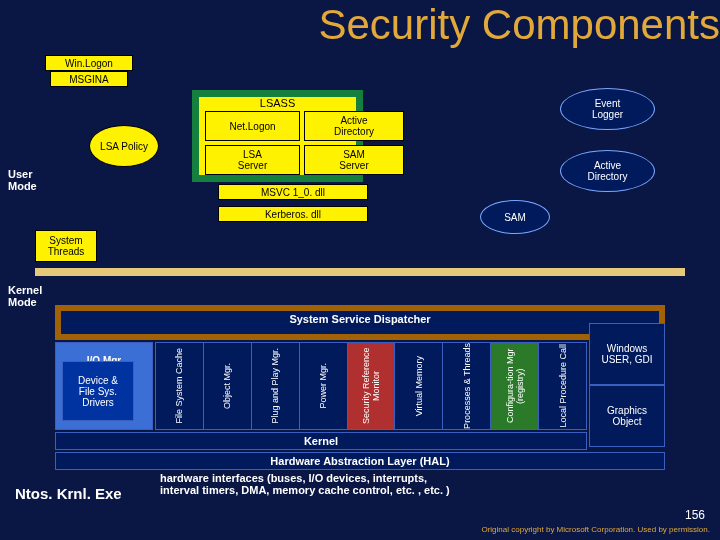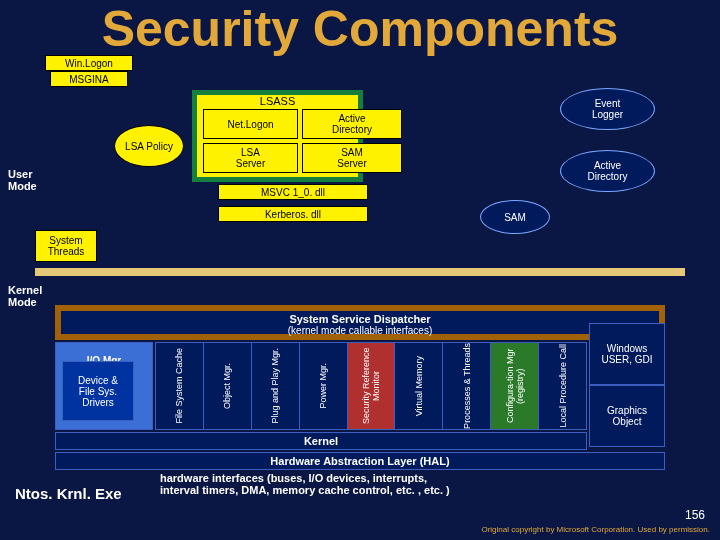--- a/index.html
+++ b/index.html
@@ -9,29 +9,29 @@
     --navy:#001a5c;
     --blue:#0033a0;
     --lightblue:#3b6fd6;
     --white:#fff;
     --tan:#e6c87a;
     --red:#b03030;
     --green:#2a7a2a;
   }
   *{box-sizing:border-box;}
   body{margin:0;background:var(--bg-dark);font-family:Arial,Helvetica,sans-serif;color:var(--white);width:720px;height:540px;overflow:hidden;position:relative;}
-  .title{font-size:50px;color:var(--title-gold);font-weight:700;text-align:center;line-height:1;margin:4px 0 0 0;}
+  .title{font-size:42px;color:var(--title-gold);font-weight:400;text-align:right;line-height:1;margin:4px 0 0 0;}
   
   .thickbar{position:absolute;left:35px;right:35px;top:268px;height:8px;background:var(--tan);}
   .box{position:absolute;background:var(--yellow);color:#000;border:1px solid #000;font-size:10px;text-align:center;display:flex;align-items:center;justify-content:center;padding:1px 2px;}
   .oval{position:absolute;background:var(--yellow);color:#000;border:1px solid #000;border-radius:50%;font-size:10px;text-align:center;display:flex;align-items:center;justify-content:center;padding:2px;}
   .oval.navy{background:var(--navy);color:#fff;border-color:#7aa7ff;}
   .lbl{position:absolute;color:#fff;font-size:11px;font-weight:700;}
   
-  .lsass{position:absolute;left:192px;top:90px;width:171px;height:92px;background:var(--yellow);border:5px solid #15803d;}
+  .lsass{position:absolute;left:192px;top:90px;width:171px;height:92px;background:var(--yellow);border:7px solid #15803d;}
   .lsass-title{position:absolute;top:0;left:0;right:0;text-align:center;color:#000;font-size:11px;}
   
   .kpanel{position:absolute;left:55px;top:305px;width:610px;height:35px;background:var(--navy);border:6px solid #a16207;}
   .kpanel .row1{font-size:11px;text-align:center;color:#fff;font-weight:700;margin-top:2px;}
   .kpanel .row2{font-size:10px;text-align:center;color:#fff;}
   .iomgr{position:absolute;left:55px;top:342px;width:98px;height:88px;background:var(--lightblue);border:1px solid #3a5fc0;}
   .iomgr .t{font-size:10px;font-weight:700;text-align:center;color:#fff;margin-top:12px;}
   .drivers{position:absolute;left:6px;top:18px;width:72px;height:60px;background:var(--blue);border:1px solid #3a5fc0;display:flex;align-items:center;justify-content:center;text-align:center;font-size:10px;color:#fff;}
   
   .kcols{position:absolute;left:155px;top:342px;width:432px;height:88px;display:flex;}
@@ -48,21 +48,21 @@
   .pagenum{position:absolute;right:15px;bottom:18px;font-size:12px;color:#fff;}
 </style>
 </head>
 <body>
 
 <div class="title">Security Components</div>
 
 <div class="box" style="left:45px;top:55px;width:88px;height:16px;">Win.Logon</div>
 <div class="box" style="left:50px;top:71px;width:78px;height:16px;">MSGINA</div>
 
-<div class="oval" style="left:114px;top:125px;width:70px;height:42px;">LSA
+<div class="oval" style="left:89px;top:125px;width:70px;height:42px;">LSA
 Policy</div>
 
 <div class="lbl" style="left:8px;top:168px;white-space:pre;">User
 Mode</div>
 <div class="lbl" style="left:8px;top:284px;white-space:pre;">Kernel
 Mode</div>
 
 <div class="lsass">
   <div class="lsass-title">LSASS</div>
   <div class="box" style="left:6px;top:14px;width:95px;height:30px;">Net.Logon</div>
@@ -83,21 +83,20 @@
 Directory</div>
 <div class="oval navy" style="left:480px;top:200px;width:70px;height:34px;">SAM</div>
 
 <div class="box" style="left:35px;top:230px;width:62px;height:32px;white-space:pre;">System
 Threads</div>
 
 <div class="thickbar"></div>
 
 <div class="kpanel">
   <div class="row1">System Service Dispatcher</div>
-  <div class="row2">(kernel mode callable interfaces)</div>
 </div>
 
 <div class="iomgr">
   <div class="t">I/O Mgr</div>
   <div class="drivers" style="white-space:pre;">Device &amp;
 File Sys.
 Drivers</div>
 </div>
 
 <div class="kcols">

